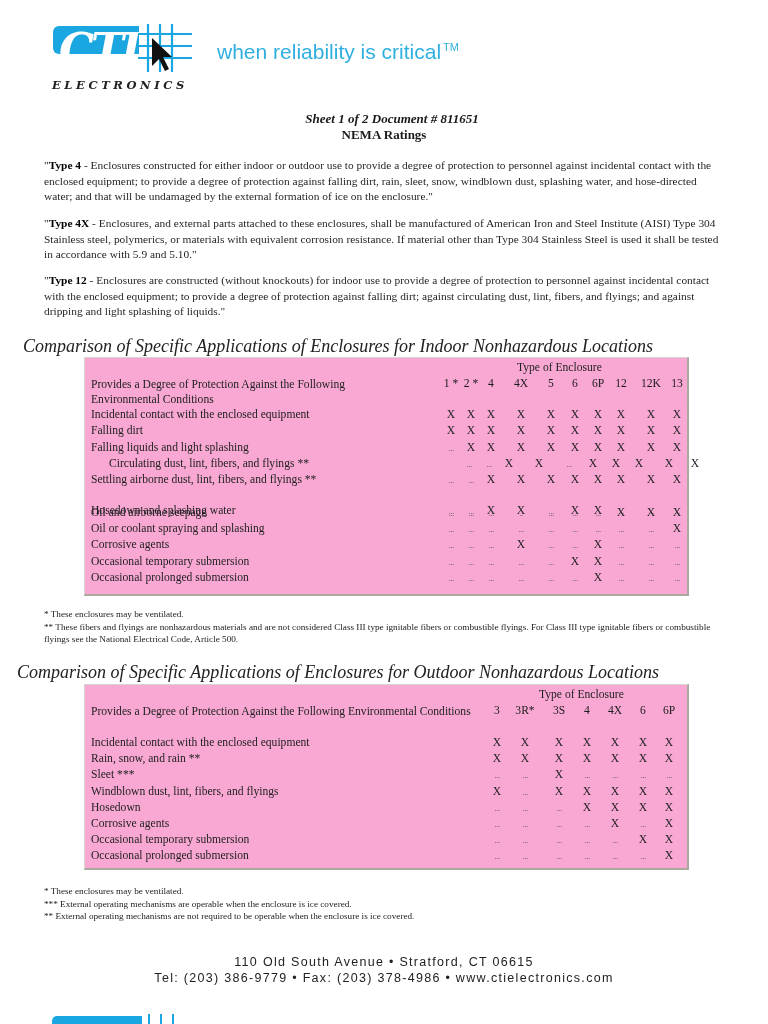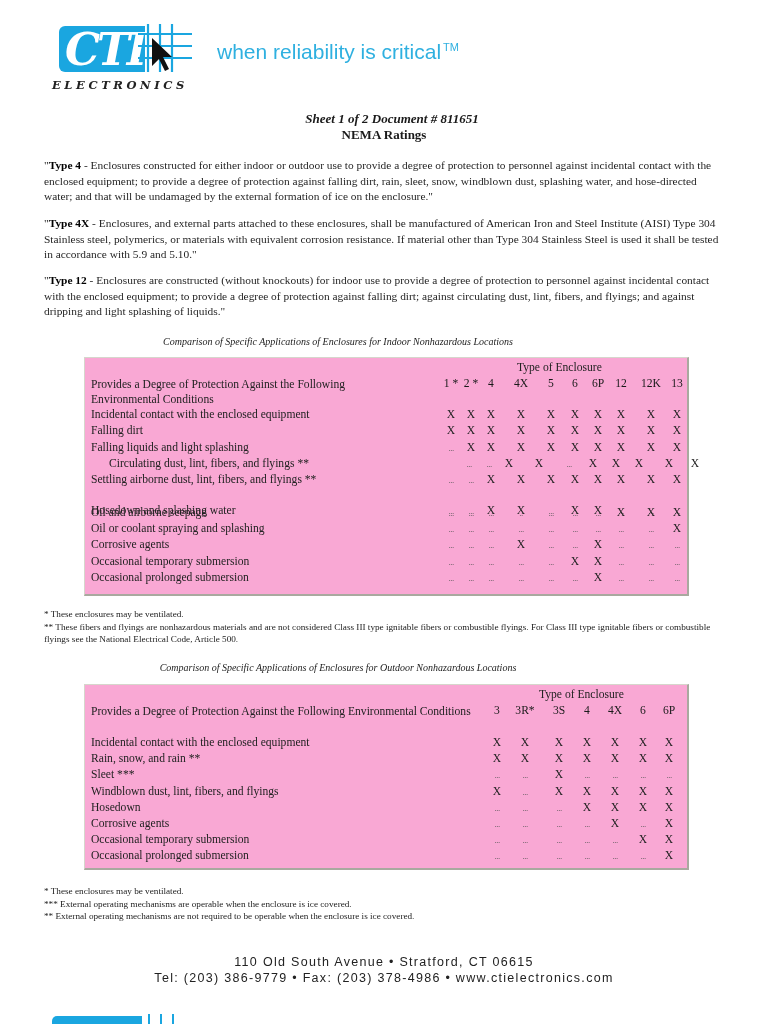--- a/index.html
+++ b/index.html
@@ -4,21 +4,21 @@
 <style>
   html, body { margin: 0; padding: 0; }
   body {
     width: 768px; height: 1024px; overflow: hidden;
     background: #ffffff; position: relative;
     font-family: "Liberation Serif", "DejaVu Serif", serif;
     color: #1a1a1a;
   }
   .logo { position: absolute; left: 52px; top: 24px; width: 145px; height: 70px; }
   .logo-box {
-    position: absolute; left: 7px; top: 2px; width: 86px; height: 46px;
+    position: absolute; left: 1px; top: 2px; width: 86px; height: 28px;
     background: #1aa6e0; border-radius: 6px 0 0 6px;
   }
   .logo-text {
     position: absolute; left: 6px; top: -2px;
     font-family: "DejaVu Serif", serif; font-weight: bold; font-style: italic;
     font-size: 44px; color: #ffffff; letter-spacing: -3px; line-height: 52px;
   }
   .logo-grid { position: absolute; left: 86px; top: 0px; width: 56px; height: 50px; }
   .logo-elec {
     position: absolute; left: 0; top: 54px;
@@ -40,21 +40,21 @@
   .para {
     position: absolute; left: 44px; width: 680px;
     font-size: 11.4px; line-height: 15.5px; color: #1f1f1f;
   }
   .para b { color: #000; }
   .p1 { top: 158px; }
   .p2 { top: 216px; }
   .p3 { top: 273px; }
   .tbl-title {
     position: absolute; left: 0; width: 676px; text-align: center;
-    font-style: italic; font-size: 10px; color: #222;
+    font-style: italic; font-size: 18px; color: #222;
   }
   .t1-title { top: 336px; }
   .t2-title { top: 662px; }
   .tbl {
     position: absolute; left: 84px; width: 602px;
     border-top: 1px solid #d6d6cc; border-left: 1px solid #d6d6cc;
     border-right: 2px solid #a9a99f; border-bottom: 2px solid #a9a99f;
     background: #f9a8d4;
   }
   .tbl1 { top: 357px; height: 236px; }

